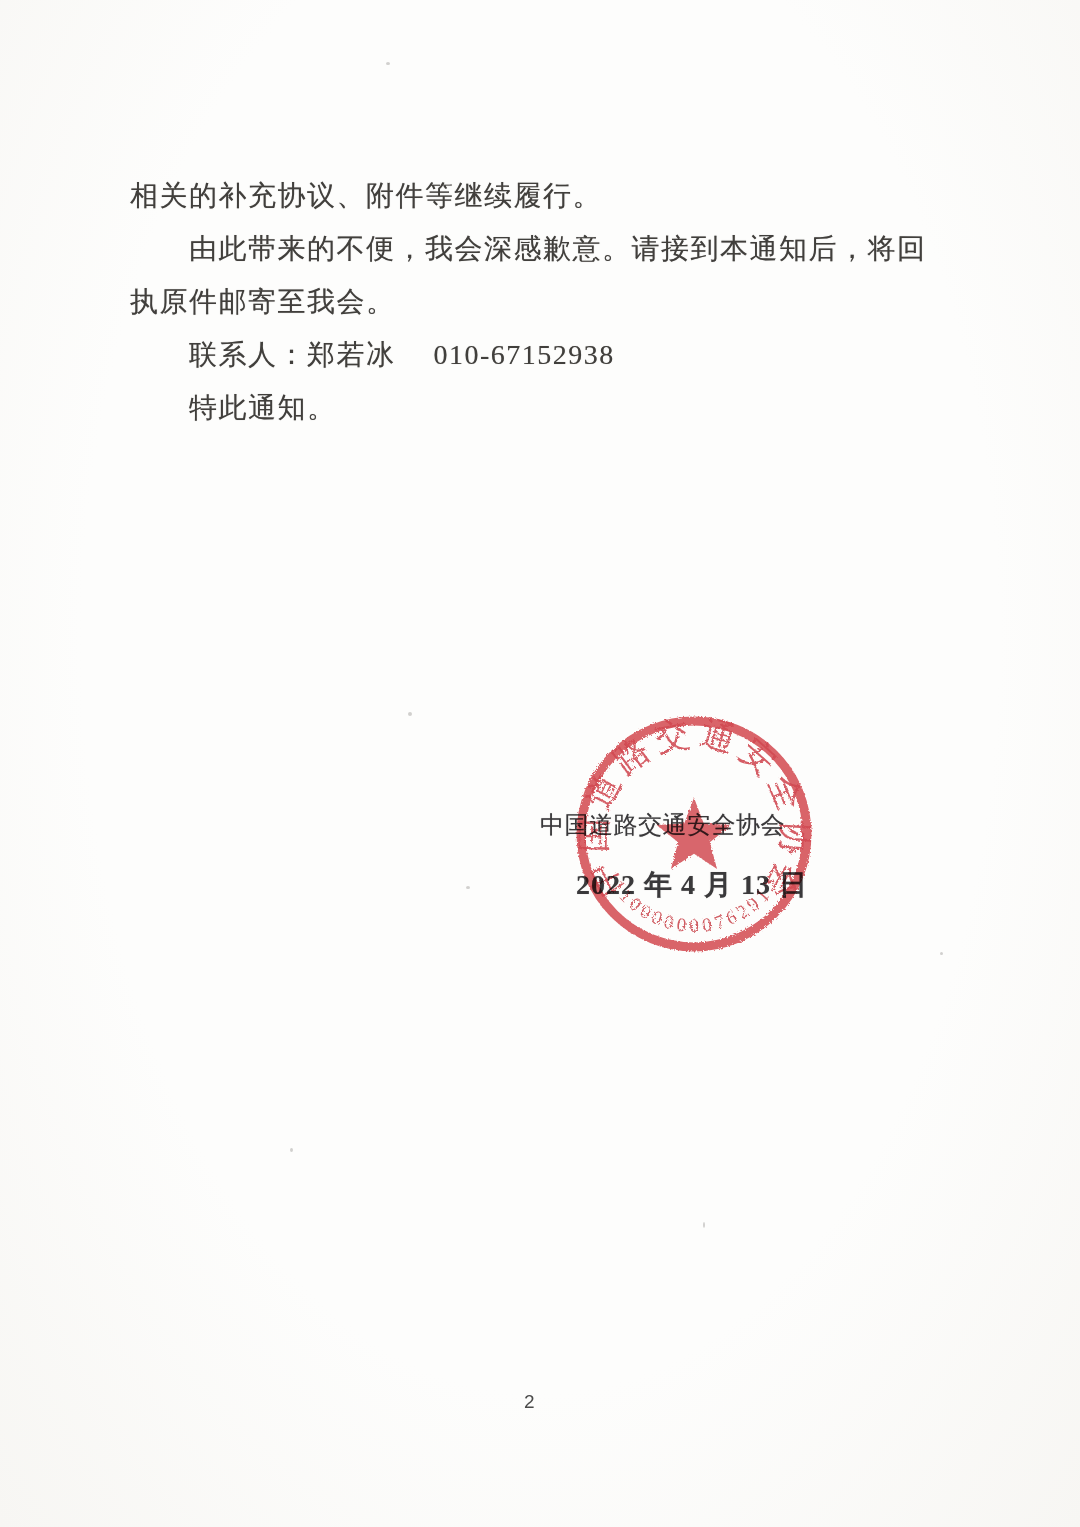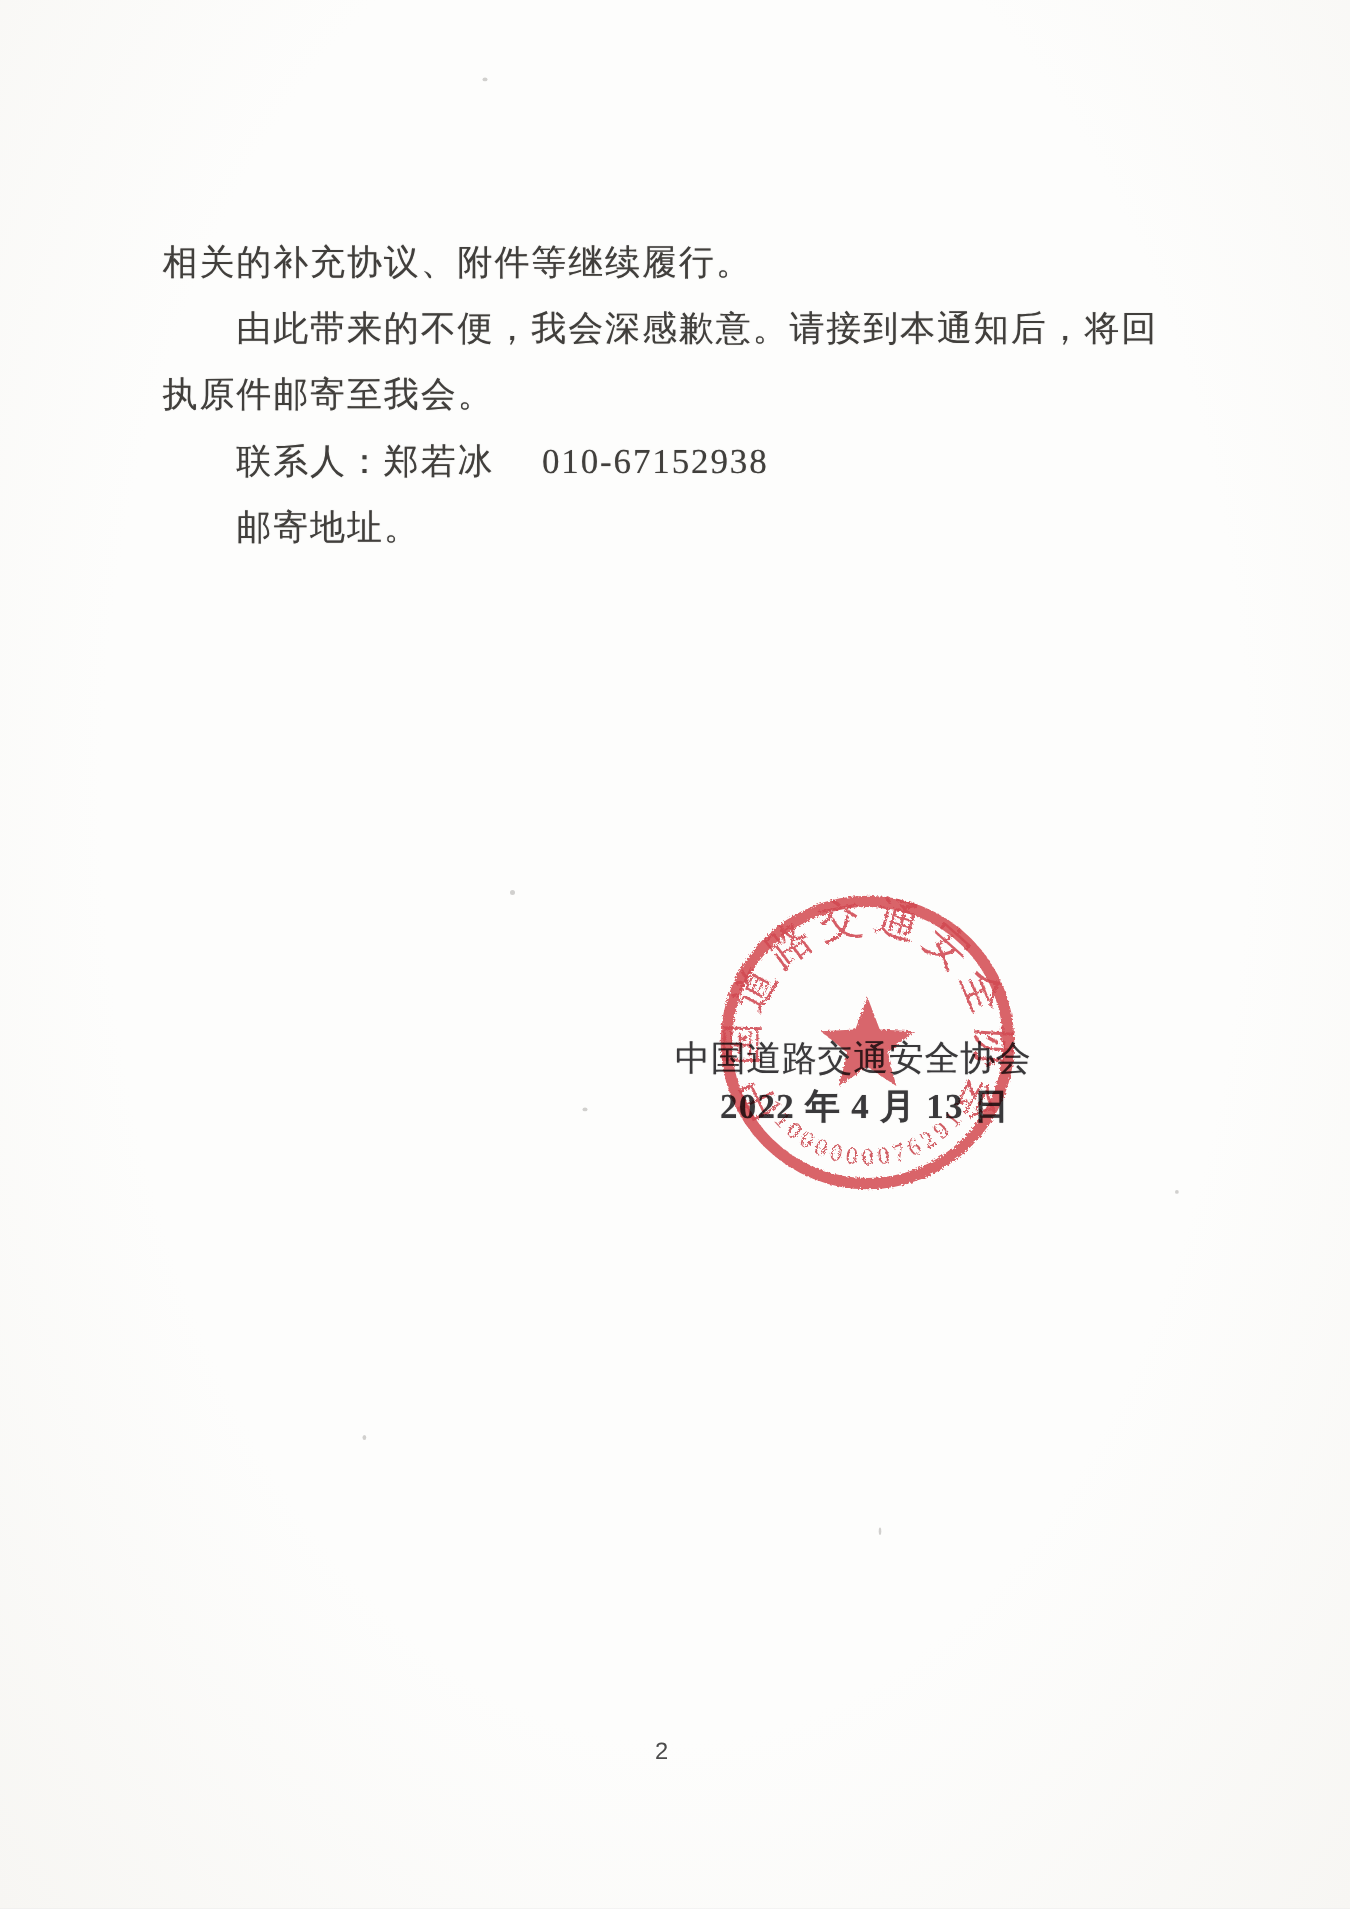--- a/index.html
+++ b/index.html
@@ -8,38 +8,38 @@
     width: 1080px;
     height: 1527px;
     margin: 0 auto;
     background: radial-gradient(ellipse at 50% 42%, #fdfdfc 60%, #f7f6f3 100%);
     overflow: hidden;
     font-family: "Liberation Serif", "DejaVu Serif", serif;
   }
   .letter-body {
     position: absolute;
     left: 130px;
-    top: 184px;
+    top: 169px;
     width: 820px;
   }
   .line {
     height: 53px;
     line-height: 53px;
     font-size: 28px;
     letter-spacing: 1.5px;
     color: #413f3c;
     white-space: nowrap;
     text-shadow: 0 0 0.7px rgba(80, 78, 74, 0.55);
   }
   .line.indent { padding-left: 59px; }
   .sig-org {
     position: absolute;
     left: 540px;
-    top: 828px;
-    font-size: 28px;
+    top: 809px;
+    font-size: 24px;
     letter-spacing: 0.5px;
     color: #3a393b;
     white-space: nowrap;
     text-shadow: 0 0 0.7px rgba(70, 68, 66, 0.5);
     z-index: 2;
   }
   .sig-date {
     position: absolute;
     left: 576px;
     top: 866px;
@@ -82,21 +82,21 @@
 </head>
 <body>
 
 <div class="page">
 
   <div class="letter-body">
       <div class="line">相关的补充协议、附件等继续履行。</div>
       <div class="line indent">由此带来的不便，我会深感歉意。请接到本通知后，将回</div>
       <div class="line">执原件邮寄至我会。</div>
       <div class="line indent">联系人：郑若冰　 010-67152938</div>
-      <div class="line indent">邮寄地址。</div>
+      <div class="line indent">特此通知。</div>
       <div class="line">&nbsp;</div>
     </div>
 
   <div class="sig-org">中国道路交通安全协会</div>
 
   <div class="sig-date">2022 年 4 月 13 日</div>
 
   <svg class="stamp" viewBox="0 0 240 240" xmlns="http://www.w3.org/2000/svg">
     <defs>
       <filter id="rough" x="-8%" y="-8%" width="116%" height="116%">

